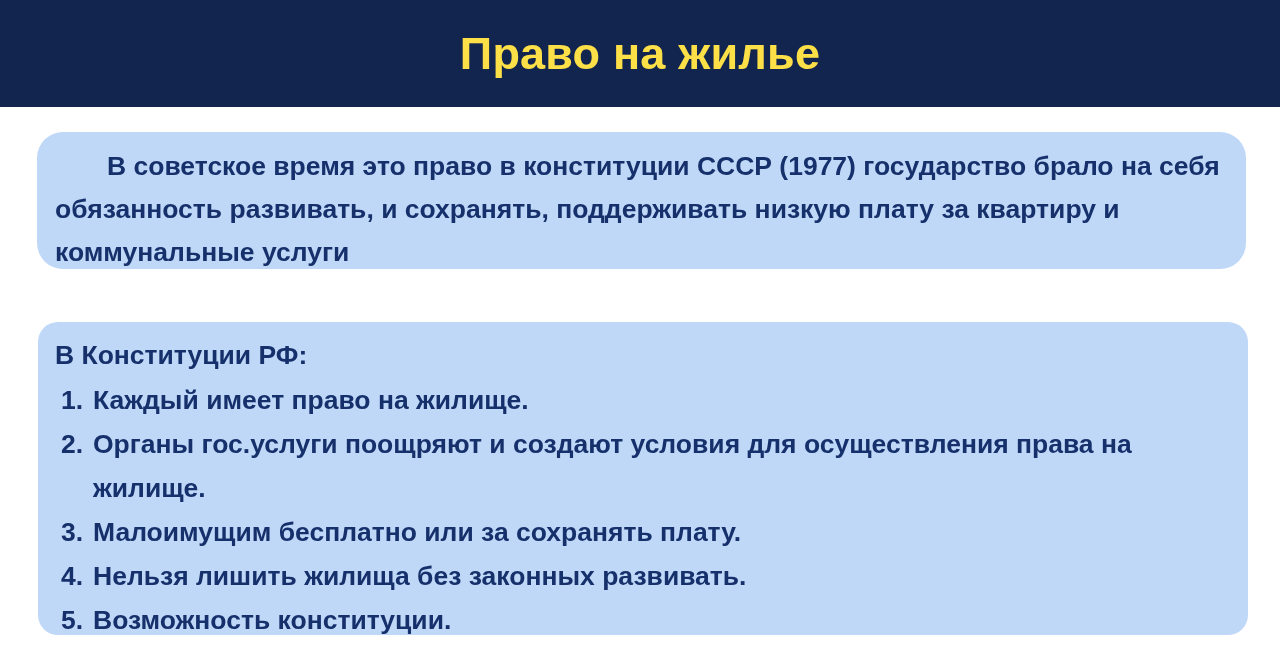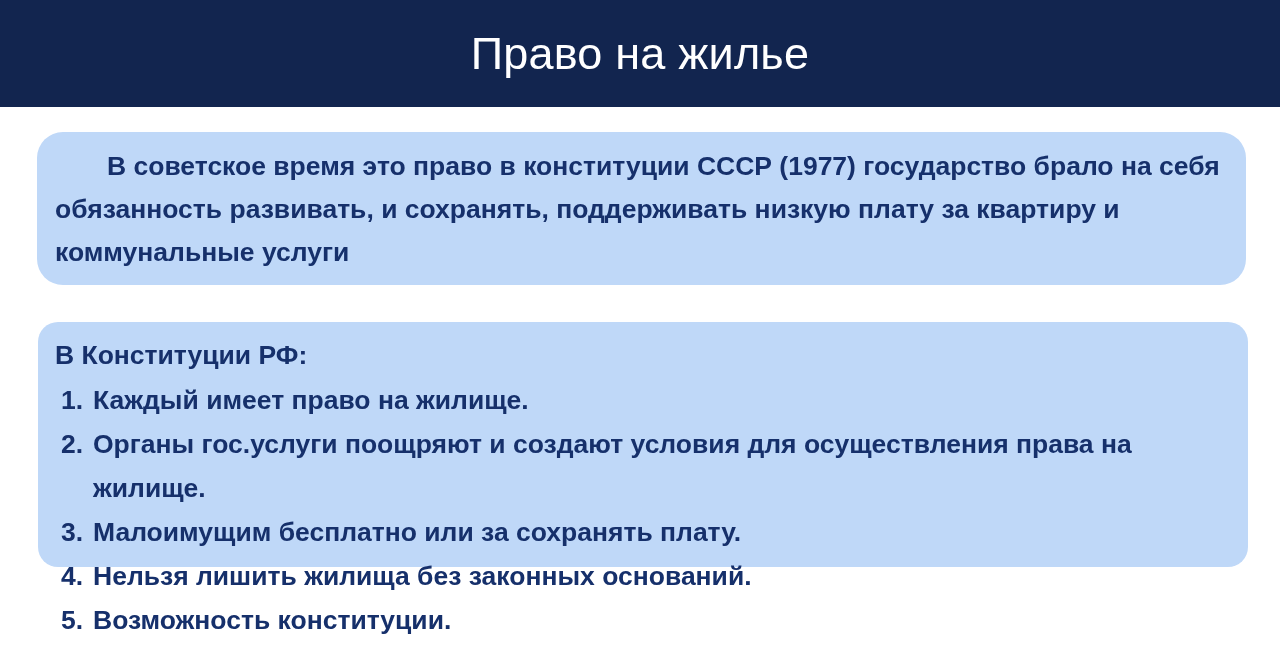--- a/index.html
+++ b/index.html
@@ -23,61 +23,61 @@
     top: 0;
     width: 1280px;
     height: 107px;
     background: #12254f;
     display: flex;
     align-items: center;
     justify-content: center;
     box-sizing: border-box;
   }
   .title-text {
-    color: #ffffff;
+    color: #fde047;
     font-size: 45px;
-    font-weight: normal;
+    font-weight: bold;
     line-height: 1;
     letter-spacing: 0.2px;
     text-align: left;
     white-space: nowrap;
   }
 
   
   .card {
     position: absolute;
     background: #bfd8f8;
     box-sizing: border-box;
     color: #16306b;
   }
 
   
   .card-soviet {
     left: 37px;
     top: 132px;
     width: 1209px;
-    height: 153px;
+    height: 137px;
     border-radius: 26px;
     padding: 13px 26px 10px 18px;
   }
   .soviet-paragraph {
     margin: 0;
     font-size: 26.5px;
     font-weight: bold;
     line-height: 43px;
     text-indent: 52px;
     color: #16306b;
   }
 
   
   .card-constitution {
     left: 38px;
     top: 322px;
     width: 1210px;
-    height: 245px;
+    height: 313px;
     border-radius: 20px;
     padding: 12px 14px 10px 17px;
   }
   .const-heading {
     margin: 0 0 1px 0;
     font-size: 26.5px;
     font-weight: bold;
     line-height: 43px;
     color: #16306b;
   }
@@ -126,20 +126,20 @@
     <li class="const-item">
       <span class="item-number">2.</span>
       <span class="item-text">Органы гос.услуги поощряют и создают условия для осуществления права на жилище.</span>
     </li>
     <li class="const-item">
       <span class="item-number">3.</span>
       <span class="item-text">Малоимущим бесплатно или за сохранять плату.</span>
     </li>
     <li class="const-item">
       <span class="item-number">4.</span>
-      <span class="item-text">Нельзя лишить жилища без законных оснований.</span>
+      <span class="item-text">Нельзя лишить жилища без законных развивать.</span>
     </li>
     <li class="const-item">
       <span class="item-number">5.</span>
       <span class="item-text">Возможность конституции.</span>
     </li>
   </ol>
 </div>
 
 </body></html>

